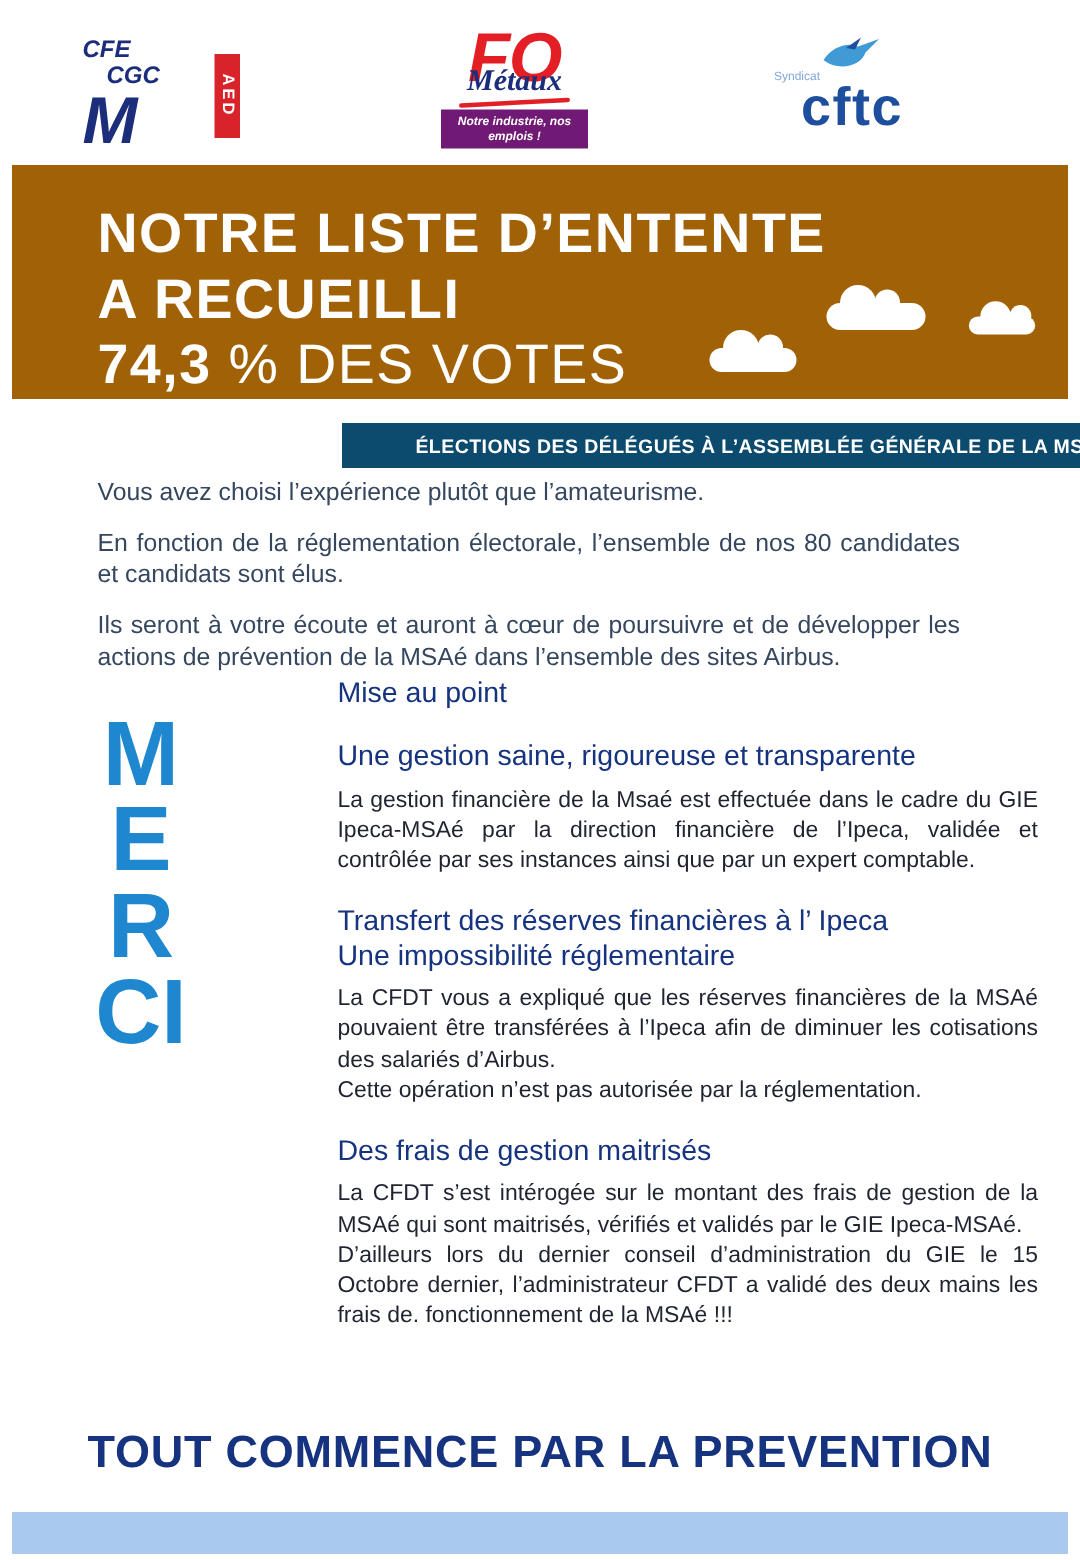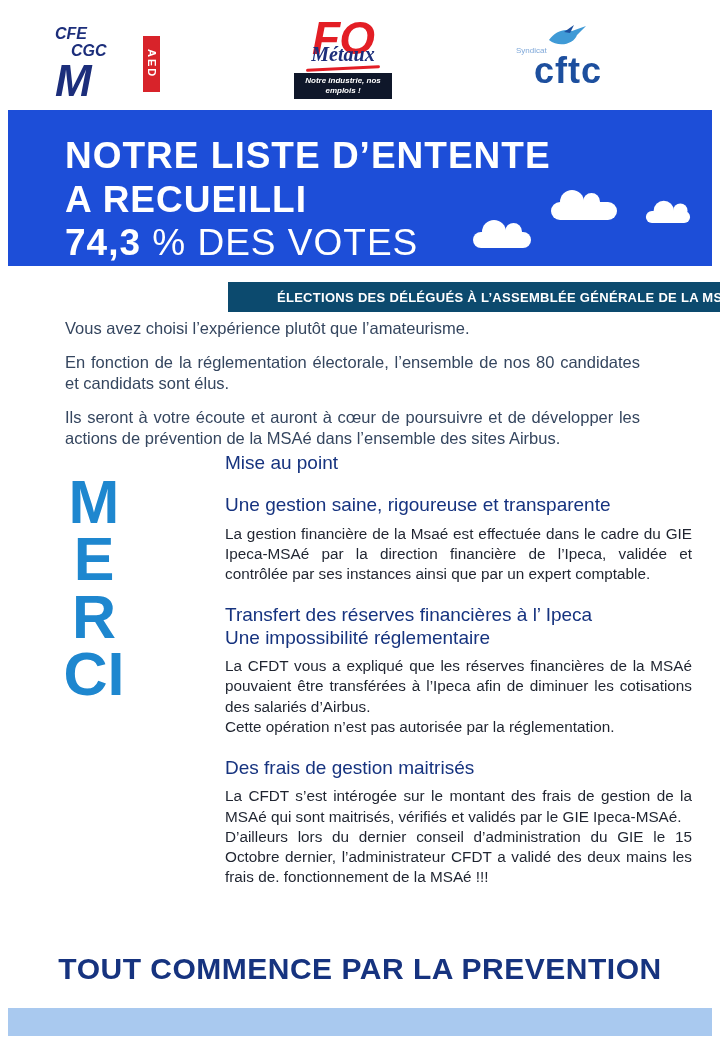--- a/index.html
+++ b/index.html
@@ -14,28 +14,28 @@
   .cfe-line.l2{margin-left:16px;}
   .cfe-m{font-size:44px;font-weight:bold;font-style:italic;line-height:0.85;margin-top:2px;letter-spacing:-2px;}
   .aed-ribbon{position:absolute;right:0;top:10px;width:17px;height:56px;background:#d8232a;color:#fff;
     writing-mode:vertical-rl;display:flex;align-items:center;justify-content:center;
     font-size:11px;font-weight:bold;letter-spacing:2px;}
   .logo-fo{position:absolute;left:283px;top:0;width:120px;height:92px;text-align:center;}
   .fo-big{color:#e31e25;font-size:46px;font-weight:bold;font-style:italic;line-height:0.9;letter-spacing:-1px;}
   .fo-script{color:#1c2e7b;font-family:"Liberation Serif",serif;font-style:italic;font-weight:bold;
     font-size:20px;margin-top:-16px;position:relative;}
   .fo-swoosh{display:block;width:74px;height:3px;background:#e31e25;border-radius:3px;margin:1px auto 3px auto;transform:rotate(-3deg);}
-  .fo-tagline{display:inline-block;background:#0f172a;color:#fff;font-size:8px;font-style:italic;
+  .fo-tagline{display:inline-block;background:#701a75;color:#fff;font-size:8px;font-style:italic;
     font-weight:bold;padding:3px 6px;line-height:1.2;max-width:86px;}
   .logo-cftc{position:absolute;left:516px;top:6px;width:104px;height:84px;text-align:center;}
   .cftc-bird{display:block;margin:0 auto;}
   .cftc-small{font-size:8px;color:#7fa8d9;text-align:left;margin:-4px 6px 0 0;}
   .cftc-name{font-size:36px;font-weight:bold;color:#1d4f9e;line-height:0.9;letter-spacing:1px;}
   
-  .banner{position:absolute;left:8px;top:110px;width:704px;height:156px;background:#1d4ed8;}
+  .banner{position:absolute;left:8px;top:110px;width:704px;height:156px;background:#a16207;}
   .banner-text{position:absolute;left:57px;top:24px;color:#ffffff;}
   .banner-line{font-size:37px;font-weight:bold;letter-spacing:1px;line-height:1.18;}
   .banner-line3{font-size:37px;letter-spacing:1px;line-height:1.18;font-weight:normal;}
   .banner-line3 .pct{font-weight:bold;}
   .cloud{position:absolute;background:#ffffff;border-radius:50px;}
   .cloud::before,.cloud::after{content:"";position:absolute;background:#ffffff;border-radius:50%;}
   .cloud::before{width:24px;height:24px;left:9px;top:-12px;}
   .cloud::after{width:17px;height:17px;left:32px;top:-9px;}
   .cloud.c1{left:465px;top:122px;width:58px;height:16px;}
   .cloud.c2{left:543px;top:92px;width:66px;height:18px;}

